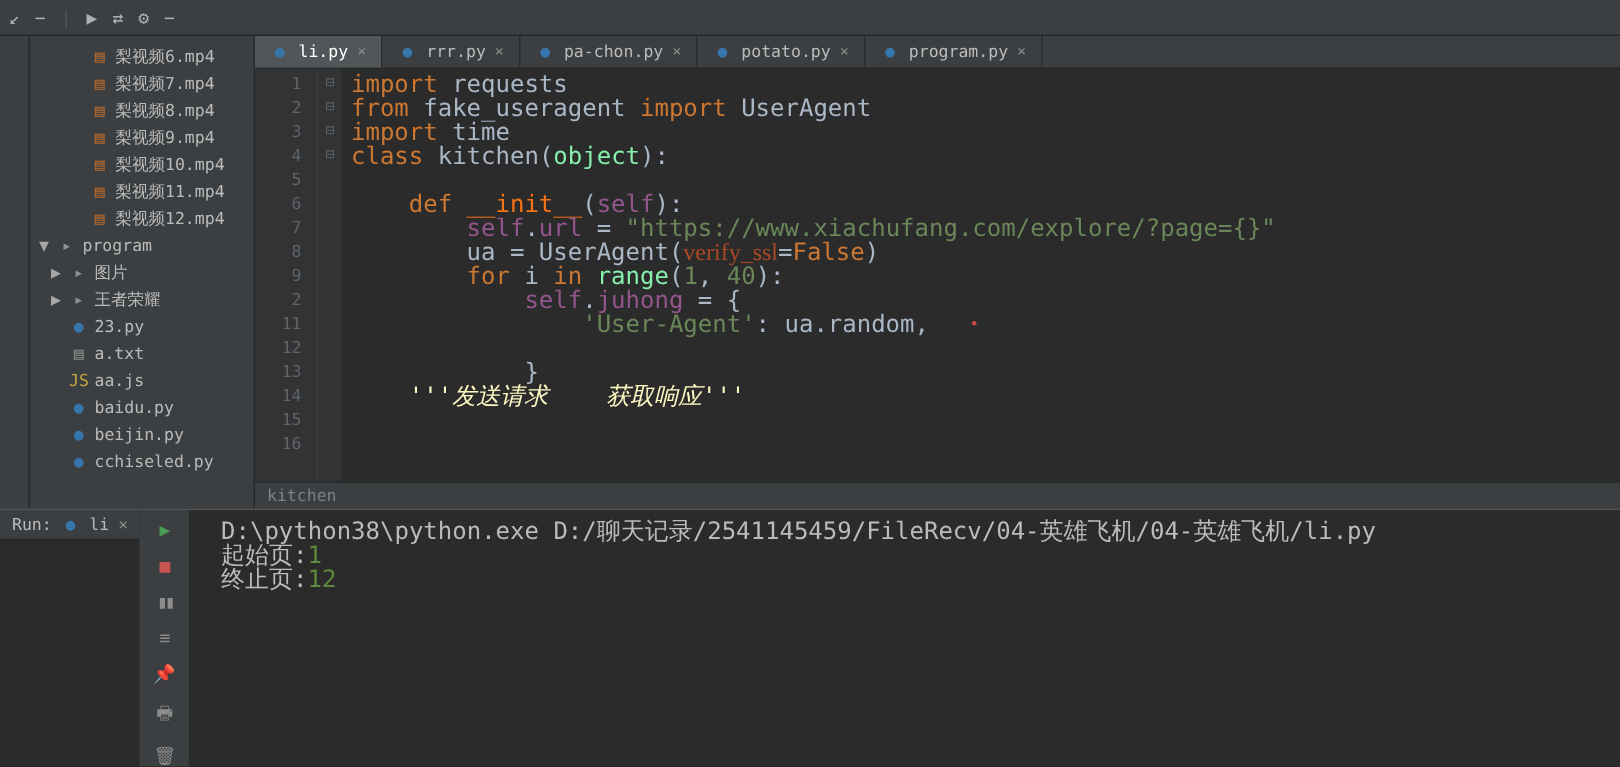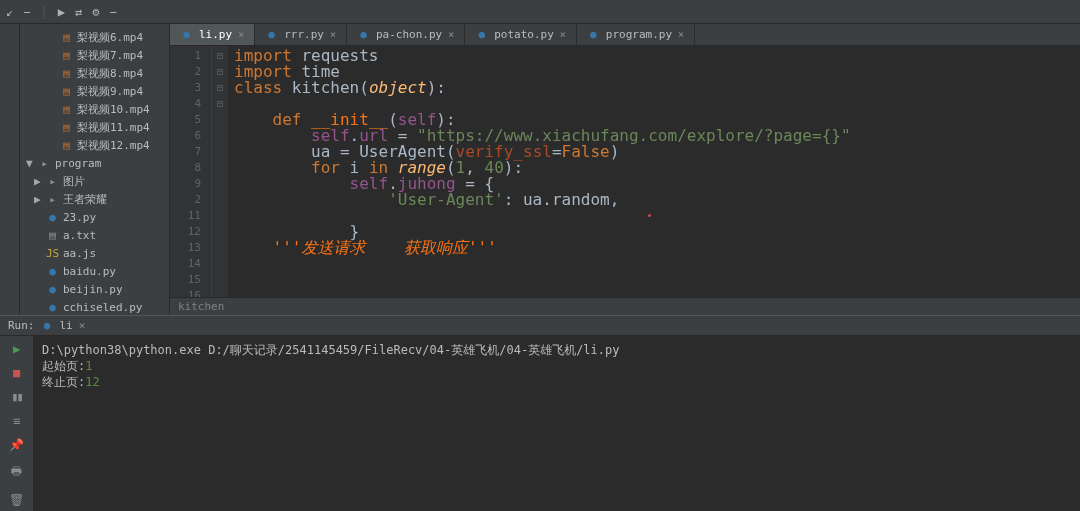--- a/index.html
+++ b/index.html
@@ -133,41 +133,41 @@
     height: 18px;
     background: #3c3f41;
     color: #808080;
     font-size: 11px;
     padding: 0 8px;
     display: flex;
     align-items: center;
     border-top: 1px solid #282828;
   }
   .tok-kw { color: #cc7832; }
-  .tok-builtin { color: #fdba74; font-style: italic; }
+  .tok-builtin { color: #86efac; }
   .tok-name { color: #a9b7c6; }
   .tok-ident { color: #94558d; }
   .tok-spec { color: #f97316; }
   .tok-str { color: #6a8759; }
-  .tok-param { color: #aa4926; }
-  .tok-com { color: #f97316; font-style: italic; text-align: center; }
+  .tok-param { color: #aa4926; font-family: Liberation Serif, serif; }
+  .tok-com { color: #fef9c3; font-style: italic; text-align: center; }
   .tok-selfattr { color: #94558d; }
   .sel { background: #214283; }
   .red-dot {
     position: absolute;
     top: 168px;
     left: 420px;
     width: 3px; height: 3px;
     background: #cc4747; border-radius: 50%;
   }
   .run-panel {
-    height: 196px;
+    height: 172px;
     background: #2b2b2b;
     display: flex;
-    flex-direction: column;
+    flex-direction: row;
     border-top: 1px solid #555;
   }
   .run-header {
     height: 20px;
     background: #3c3f41;
     display: flex;
     align-items: center;
     padding: 0 8px;
     gap: 6px;
     font-size: 11px;
@@ -187,22 +187,22 @@
     align-items: center;
     padding-top: 6px;
     gap: 10px;
   }
   .run-gutter span { font-size: 12px; cursor: pointer; }
   .run-green { color: #499c54; }
   .run-red { color: #c75450; }
   .run-grey { color: #8c8c8c; }
   .run-text {
     flex: 1;
-    padding: 6px 8px;
-    font-size: 12px;
+    padding: 6px 20px;
+    font-size: 16px;
     line-height: 16px;
     white-space: pre;
     color: #bbbbbb;
   }
   .run-text .inp { color: #5f8a3d; }
 </style>
 </head>
 <body>
 
 <div class="toolbar">
@@ -366,20 +366,21 @@
           <div></div>
           <div></div>
           <div></div>
           <div>⊟</div>
           <div></div>
           <div></div>
         </div>
       <div class="code-lines" id="codelines">
         <div class="red-dot"></div>
       <div class="code-line"><span class="tok-kw">import</span> <span class="tok-name">requests</span></div>
+          <div class="code-line"><span class="tok-kw">from</span> <span class="tok-name">fake_useragent</span> <span class="tok-kw">import</span> <span class="tok-name">UserAgent</span></div>
           <div class="code-line"><span class="tok-kw">import</span> <span class="tok-name">time</span></div>
           <div class="code-line"><span class="tok-kw">class</span> <span class="tok-name">kitchen</span>(<span class="tok-builtin">object</span>):</div>
           <div class="code-line"></div>
           <div class="code-line">    <span class="tok-kw">def</span> <span class="tok-spec">__init__</span>(<span class="tok-ident">self</span>):</div>
           <div class="code-line">        <span class="tok-ident">self</span>.<span class="tok-selfattr">url</span> = <span class="tok-str">"https://www.xiachufang.com/explore/?page={}"</span></div>
           <div class="code-line">        ua = UserAgent(<span class="tok-param">verify_ssl</span>=<span class="tok-kw">False</span>)</div>
           <div class="code-line">        <span class="tok-kw">for</span> i <span class="tok-kw">in</span> <span class="tok-builtin">range</span>(<span class="tok-str">1</span>, <span class="tok-str">40</span>):</div>
           <div class="code-line">            <span class="tok-ident">self</span>.<span class="tok-selfattr">juhong</span> = {</div>
           <div class="code-line">                <span class="tok-str">'User-Agent'</span>: ua.random,</div>
           <div class="code-line"></div>

